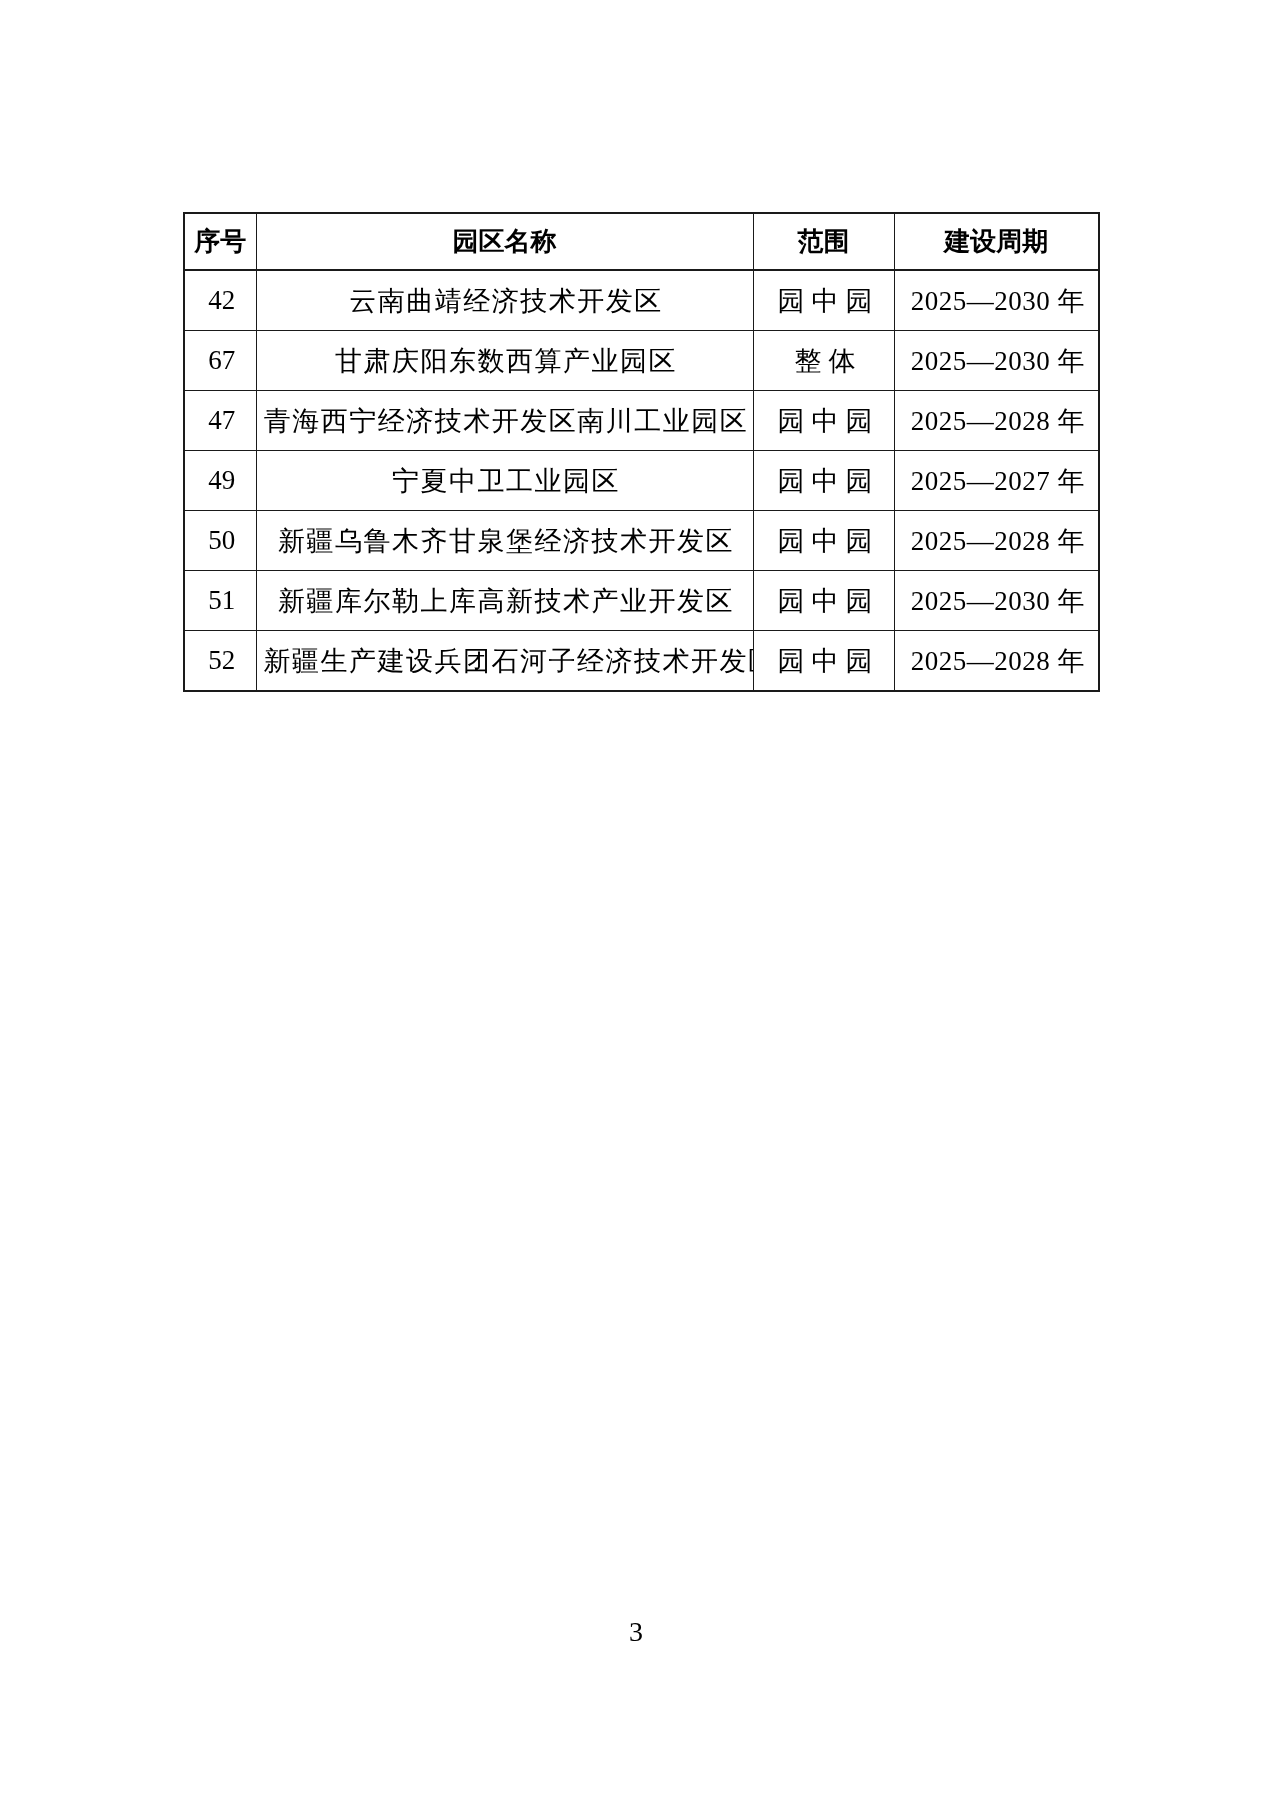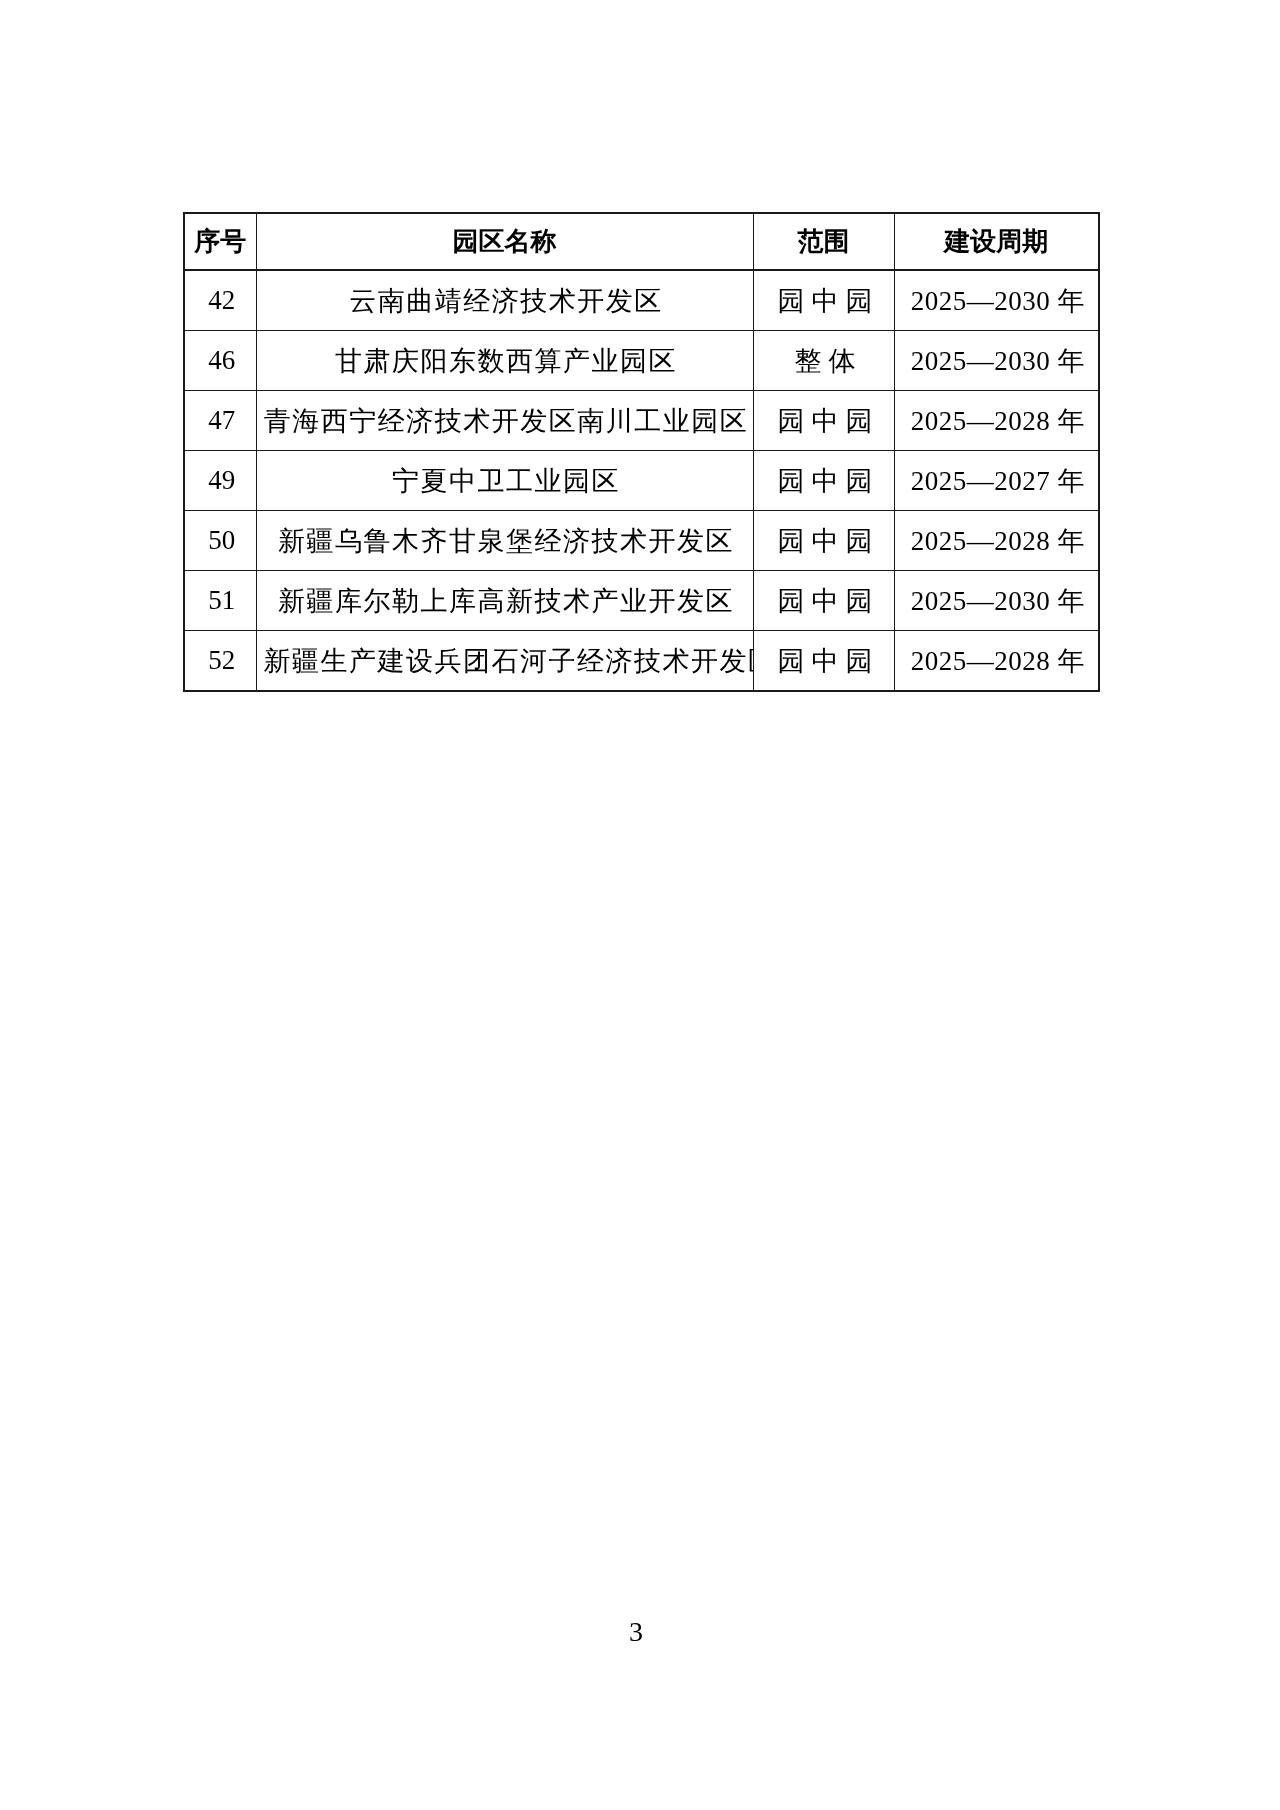--- a/index.html
+++ b/index.html
@@ -101,21 +101,21 @@
         </tr>
       </thead>
       <tbody>
           <tr>
     <td class="cell-no">42</td>
     <td class="cell-name">云南曲靖经济技术开发区</td>
     <td class="cell-scope">园中园</td>
     <td class="cell-period">2025—2030 年</td>
   </tr>
           <tr>
-    <td class="cell-no">46</td>
+    <td class="cell-no">67</td>
     <td class="cell-name">甘肃庆阳东数西算产业园区</td>
     <td class="cell-scope">整体</td>
     <td class="cell-period">2025—2030 年</td>
   </tr>
           <tr>
     <td class="cell-no">47</td>
     <td class="cell-name">青海西宁经济技术开发区南川工业园区</td>
     <td class="cell-scope">园中园</td>
     <td class="cell-period">2025—2028 年</td>
   </tr>

